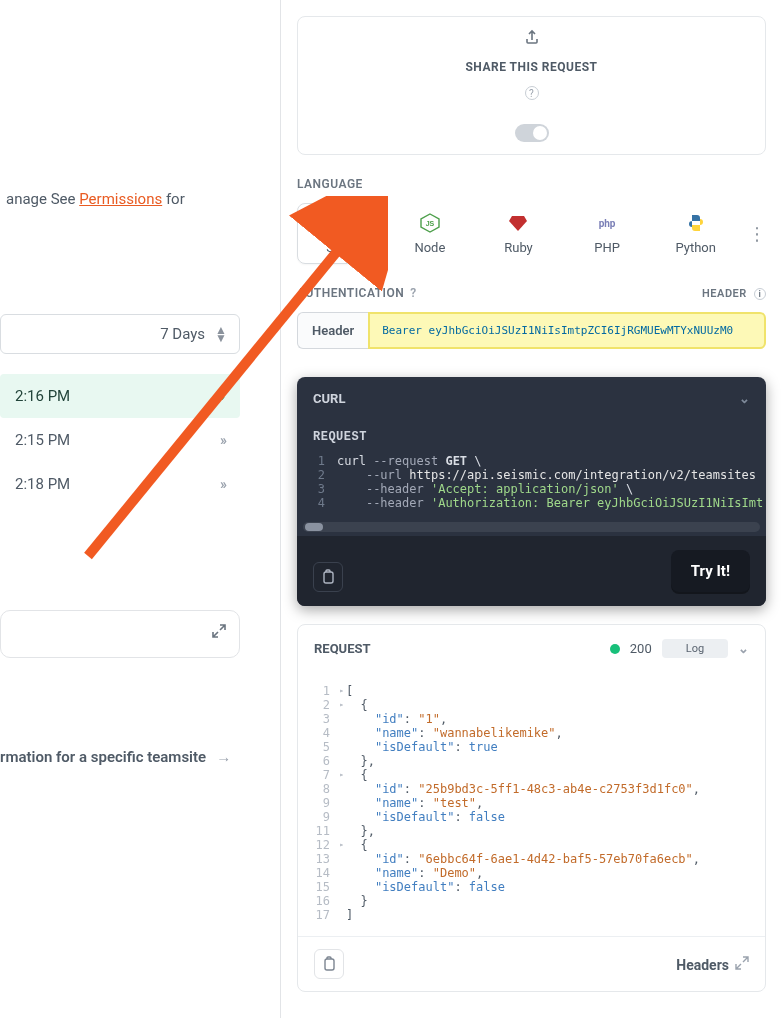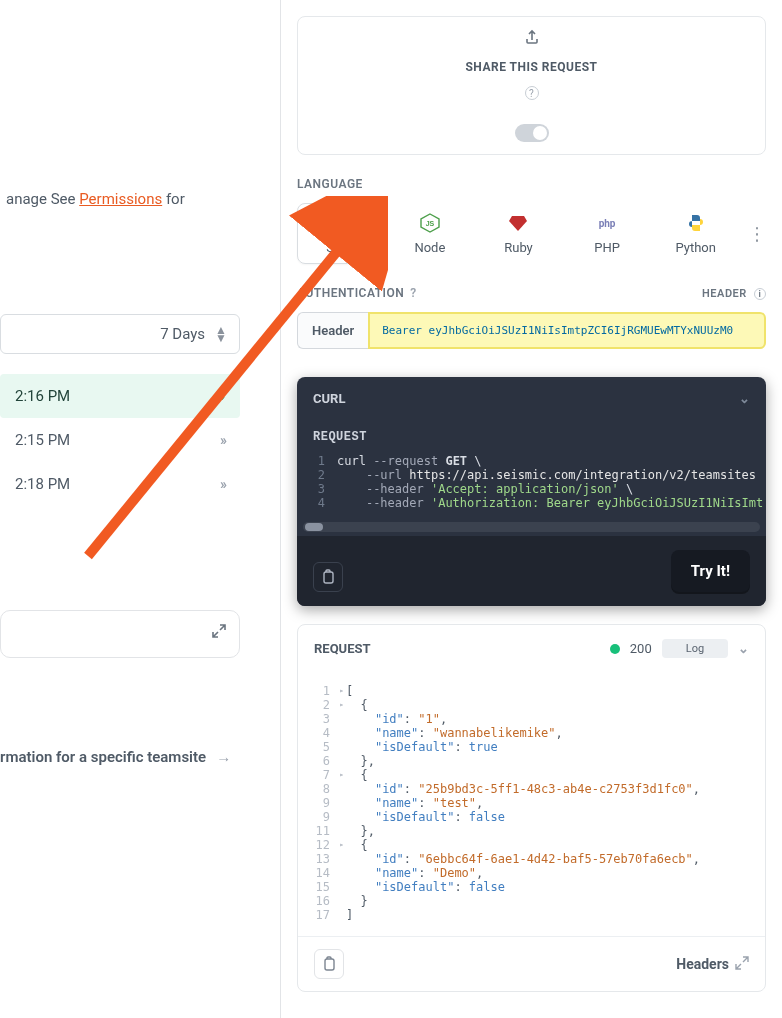--- a/index.html
+++ b/index.html
@@ -192,21 +192,21 @@
   .js { color: #c26b2a; }
   .jb { color: #417ec0; }
   .jp { color: #4f5a66; }
   .resp-foot {
     border-top: 1px solid #eceff2;
     padding: 12px 16px; display: flex; align-items: center; gap: 12px;
   }
   .resp-foot .spacer { flex: 1; }
   .resp-foot .hbtn {
     font-weight: 700; font-size: 14px; color: #4f5a66;
-    display: flex; align-items: center; gap: 6px;
+    display: flex; align-items: flex-end; gap: 6px;
   }
   .resp-foot .clip {
     width: 30px; height: 30px; border: 1px solid #e2e4e7; border-radius: 6px;
     display: flex; align-items: center; justify-content: center; color: #7c8591;
   }
 
   
   .arrow-svg { position: absolute; left: 68px; top: 196px; pointer-events: none; }
 </style>
 </head>

